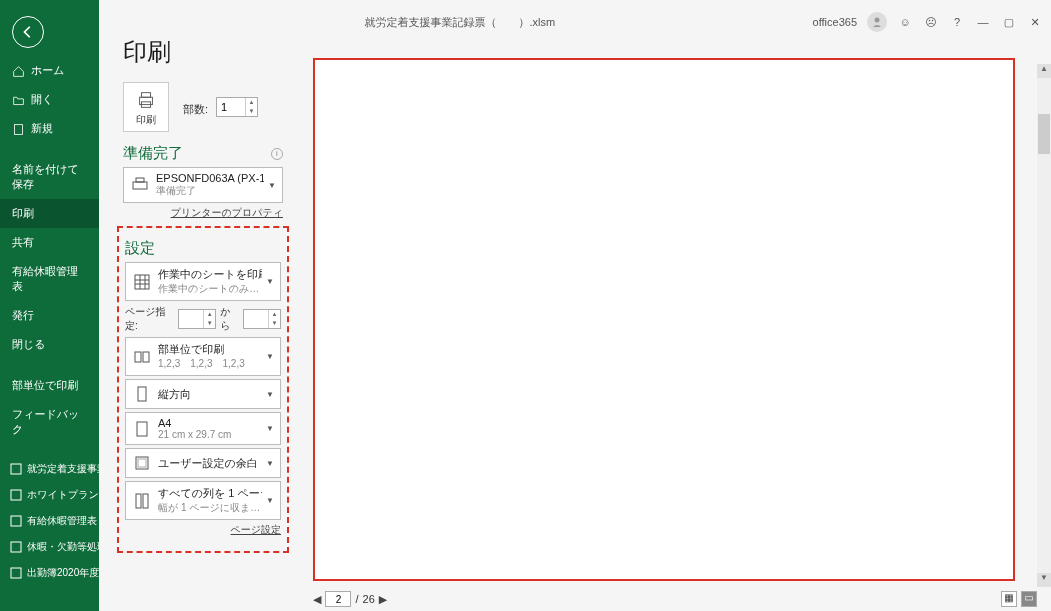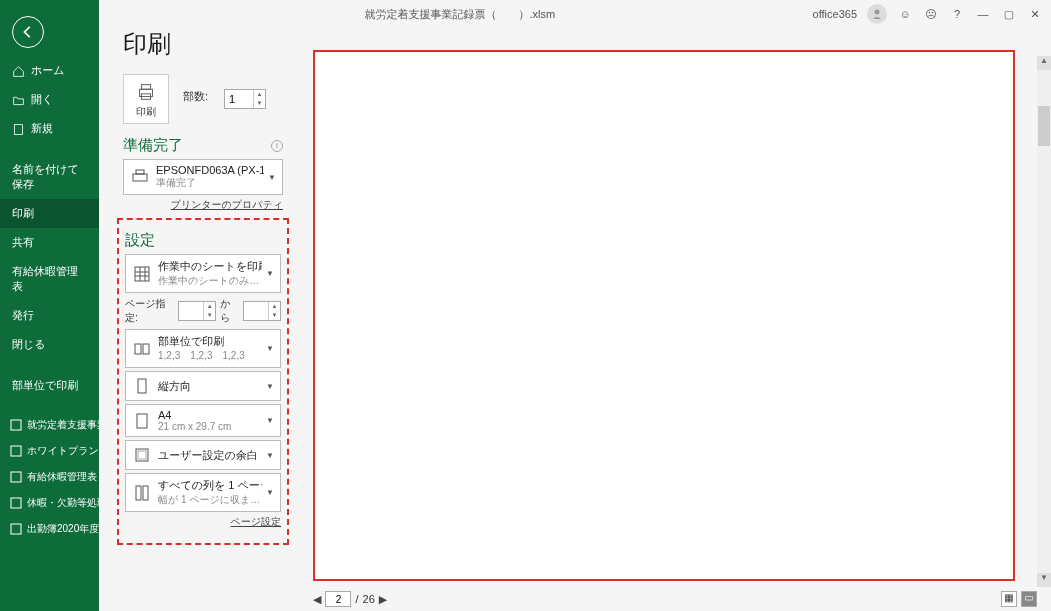--- a/index.html
+++ b/index.html
@@ -13,21 +13,21 @@
     .back-btn svg { width: 14px; height: 14px; fill: #fff; }
     .nav-item { padding: 7px 12px; display: flex; align-items: flex-end; gap: 6px; cursor: pointer; font-size: 11px; }
     .nav-item.active { background: #0a5530; }
     .nav-item svg { width: 13px; height: 13px; fill: #fff; flex-shrink: 0; }
     .nav-sep { height: 12px; }
     .file-item { padding: 6px 10px; display: flex; align-items: center; gap: 5px; cursor: pointer; font-size: 10px; white-space: nowrap; overflow: hidden; }
     .file-item svg { width: 12px; height: 12px; flex-shrink: 0; fill: #fff; }
     
     
     .main { flex: 1; display: flex; flex-direction: column; background: #f5f5f5; }
-    .titlebar { height: 28px; display: flex; align-items: center; padding: 0 8px; }
+    .titlebar { height: 28px; display: flex; align-items: center; padding: 0 8px; margin-top: 8px; }
     .titlebar-title { flex: 1; text-align: center; font-size: 11px; color: #555; }
     .titlebar-right { display: flex; align-items: center; gap: 10px; }
     .titlebar-right span { font-size: 11px; color: #555; }
     .avatar { width: 20px; height: 20px; border-radius: 50%; background: #ddd; display: flex; align-items: center; justify-content: center; }
     .win-btn { width: 16px; height: 16px; display: flex; align-items: center; justify-content: center; cursor: pointer; color: #555; font-size: 11px; }
     
     .content { flex: 1; display: flex; overflow: hidden; }
     .settings-panel { width: 200px; padding: 0 16px 12px 24px; overflow-y: auto; }
     .page-title { font-size: 24px; font-weight: 300; color: #1a1a1a; margin: 0 0 14px 0; }
     
@@ -117,20 +117,23 @@
       </div>
     <div class="nav-item">
         <span>発行</span>
       </div>
     <div class="nav-item">
         <span>閉じる</span>
       </div>
     <div class="nav-sep"></div>
     <div class="nav-item">
         <span>部単位で印刷</span>
+      </div>
+    <div class="nav-item">
+        <span>フィードバック</span>
       </div>
     <div class="nav-sep"></div>
     <div class="file-item">
         <svg viewBox="0 0 12 12">
           <rect x="1" y="1" width="10" height="10" stroke="#fff" fill="none"></rect>
         </svg>
         <span>就労定着支援事業記…</span>
       </div>
     <div class="file-item">
         <svg viewBox="0 0 12 12">
@@ -185,21 +188,21 @@
         <div class="copies-row">
           <div class="print-btn-box">
             <svg viewBox="0 0 24 24">
                 <rect x="5" y="9" width="14" height="8" stroke="#555" fill="none"></rect>
                 <rect x="7" y="4" width="10" height="5" stroke="#555" fill="none"></rect>
                 <rect x="7" y="14" width="10" height="6" stroke="#555" fill="none"></rect>
               </svg>
             <span>印刷</span>
           </div>
           <div style="display:flex;flex-direction:column;gap:2px;margin-left:8px">
-            <div style="display:flex;align-items:flex-start;gap:16px">
+            <div style="display:flex;align-items:flex-end;gap:8px">
               <span class="copies-label">部数:</span>
               <div class="spinner">
                 <input value="1" style="">
                 <div class="spinner-btns">
                     <div>▲</div>
                     <div>▼</div>
                   </div>
               </div>
             </div>
           </div>

